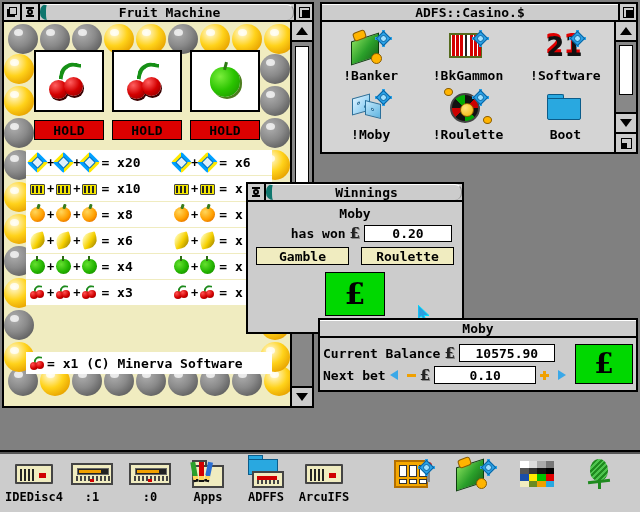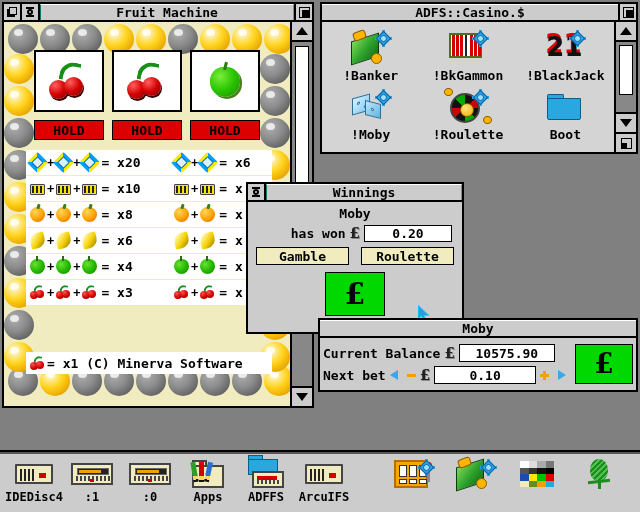--- a/index.html
+++ b/index.html
@@ -23,21 +23,21 @@
     background:#cccccc; display:flex; align-items:center; justify-content:center;
     font-size:9px; line-height:1; color:#000;
   }
   .tb-btn.right { border-right:none; border-left:2px solid #000; }
   .tb-title {
     flex:1 1 auto; display:flex; align-items:center; justify-content:center;
     font-size:13px; letter-spacing:0px; color:#000; font-weight:bold;
     background:#cccccc; border-top:1px solid #fff;
     white-space:nowrap; overflow:hidden;
   }
-  .tb-title.inner { border-left:1px solid #0f766e; border-right:1px solid #888; }
+  .tb-title.inner { border-left:6px solid #0f766e; border-right:1px solid #888;border-radius:7px; }
 
   
   .ic-close { position:relative; width:10px; height:10px; }
   .ic-close:before {
     content:""; position:absolute; left:1px; top:0; width:8px; height:2px; background:#000;
   }
   .ic-close:after {
     content:""; position:absolute; left:1px; bottom:0; width:8px; height:2px; background:#000;
   }
   .ic-close u {
@@ -608,21 +608,21 @@
         <div class="fi-icon">
           <div class="bj-red">21</div>
             <div class="bj-21" style="left:3px;top:5px;">21</div>
           <span class="appbadge">
               <u></u>
               <em></em>
               <b></b>
               <s></s>
             </span>
         </div>
-        <div class="fi-label">!BlackJack</div>
+        <div class="fi-label">!Software</div>
       </div>
 
       <div class="fileitem">
         <div class="fi-icon">
           <div class="dice-a">
               <span class="pip" style="left:4px;top:4px;"></span>
               <span class="pip" style="left:11px;top:9px;"></span>
             </div>
           <div class="dice-b">
               <span class="pip" style="left:5px;top:5px;"></span>

